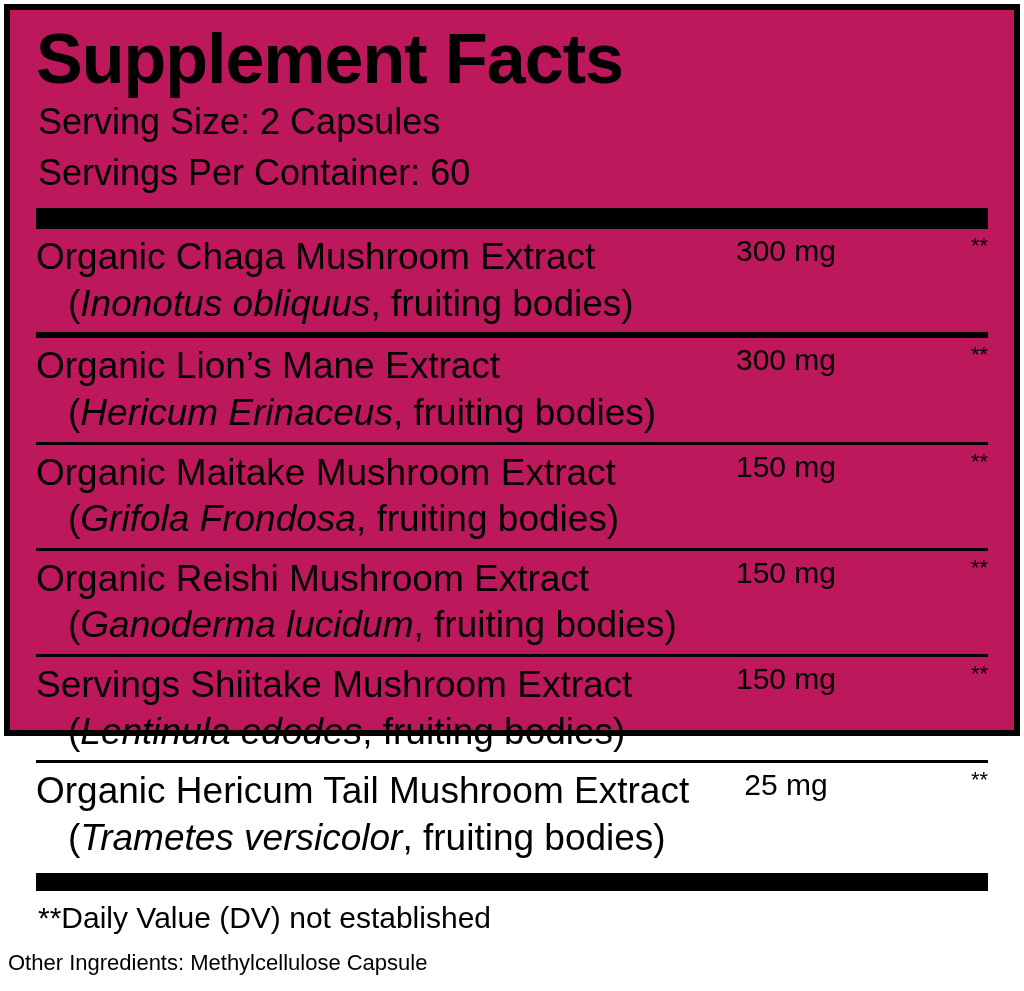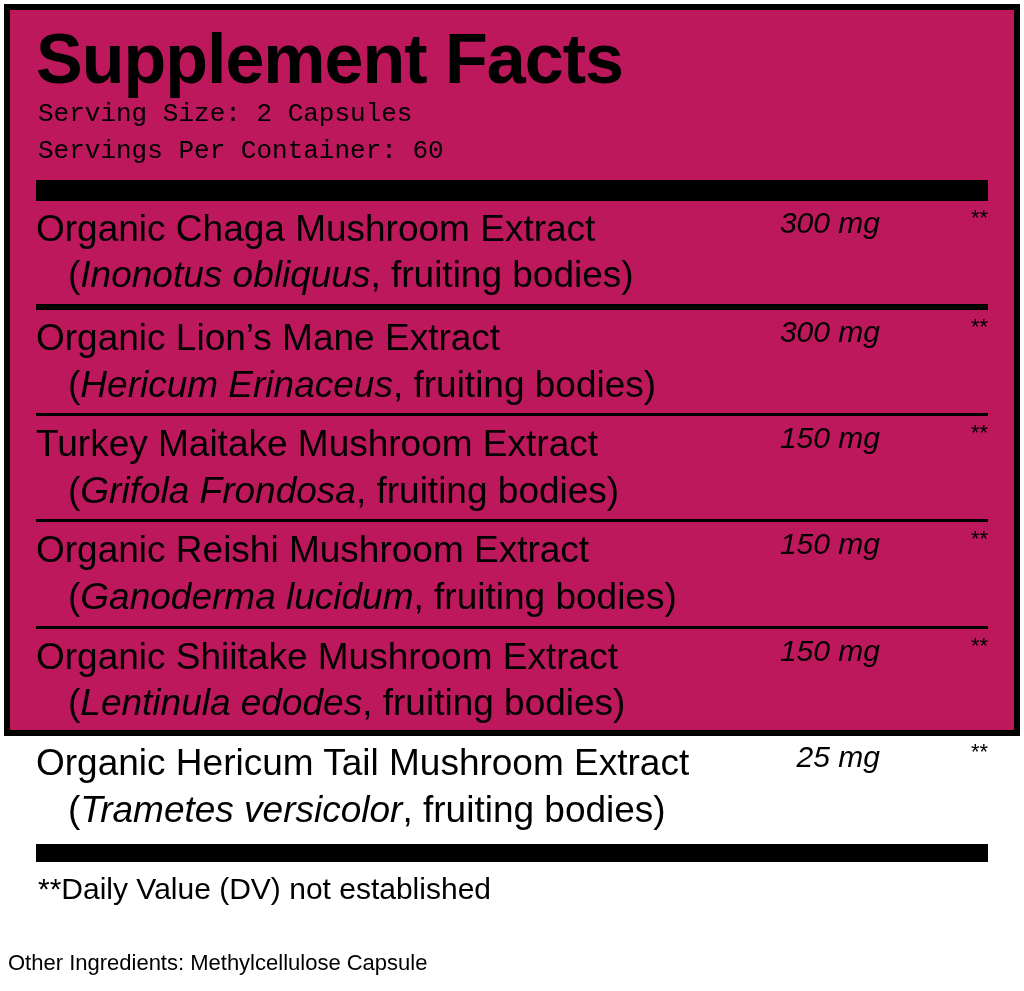--- a/index.html
+++ b/index.html
@@ -44,25 +44,24 @@
   .title {
     font-size: 70px;
     font-weight: bold;
     letter-spacing: -1px;
     line-height: 1.0;
     margin: 10px 0 2px 0;
     white-space: nowrap;
   }
 
   .serving-line {
-    font-size: 26px;
+    font-size: 36px;
     line-height: 1.42;
     margin-left: 2px;
     white-space: nowrap;
-    font-family: Liberation Mono, monospace;
   }
 
   .rule-thick {
     height: 18px;
     background: #000000;
     margin: 10px 0 0 0;
   }
   .rule-medium {
     height: 5px;
     background: #000000;
@@ -104,25 +103,24 @@
     white-space: nowrap;
   }
   .ing-sub {
     display: block;
     padding-left: 32px;
   }
   .ing-sub i { font-style: italic; }
 
   .ing-amt {
     font-size: 30px;
-    text-align: right;
+    text-align: center;
     padding-top: 5px !important;
     padding-right: 12px !important;
     white-space: nowrap;
-    font-style: italic;
   }
   .ing-dv {
     font-size: 22px;
     text-align: right;
     padding-top: 4px !important;
     white-space: nowrap;
   }
 
   .sep-cell {
     padding: 0 !important;
@@ -204,21 +202,21 @@
             <td class="ing-dv">**</td>
           </tr>
           <tr>
             <td class="sep-cell" colspan="3">
                 <div></div>
               </td>
           </tr>
 
           <tr>
             <td class="ing-name">
-              <span>Turkey Maitake Mushroom Extract</span>
+              <span>Organic Maitake Mushroom Extract</span>
               <span class="ing-sub"><span>(</span><i>Grifola Frondosa</i><span>, fruiting bodies)</span></span>
             </td>
             <td class="ing-amt">150 mg</td>
             <td class="ing-dv">**</td>
           </tr>
           <tr>
             <td class="sep-cell" colspan="3">
                 <div></div>
               </td>
           </tr>
@@ -232,21 +230,21 @@
             <td class="ing-dv">**</td>
           </tr>
           <tr>
             <td class="sep-cell" colspan="3">
                 <div></div>
               </td>
           </tr>
 
           <tr>
             <td class="ing-name">
-              <span>Organic Shiitake Mushroom Extract</span>
+              <span>Servings Shiitake Mushroom Extract</span>
               <span class="ing-sub"><span>(</span><i>Lentinula edodes</i><span>, fruiting bodies)</span></span>
             </td>
             <td class="ing-amt">150 mg</td>
             <td class="ing-dv">**</td>
           </tr>
           <tr>
             <td class="sep-cell" colspan="3">
                 <div></div>
               </td>
           </tr>

